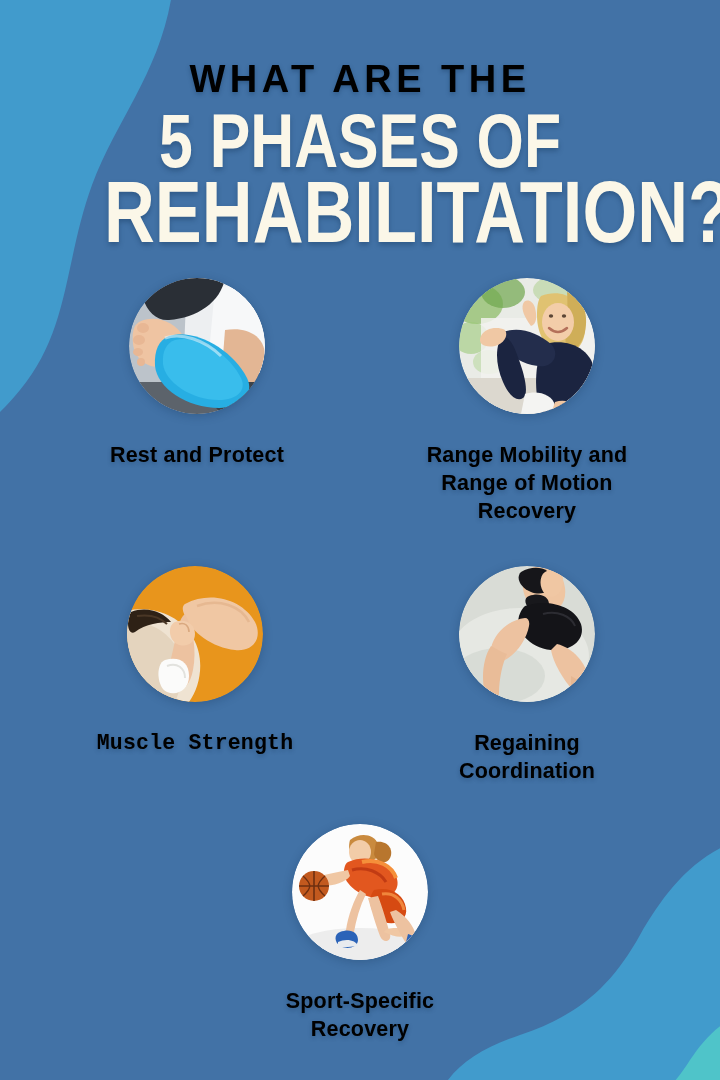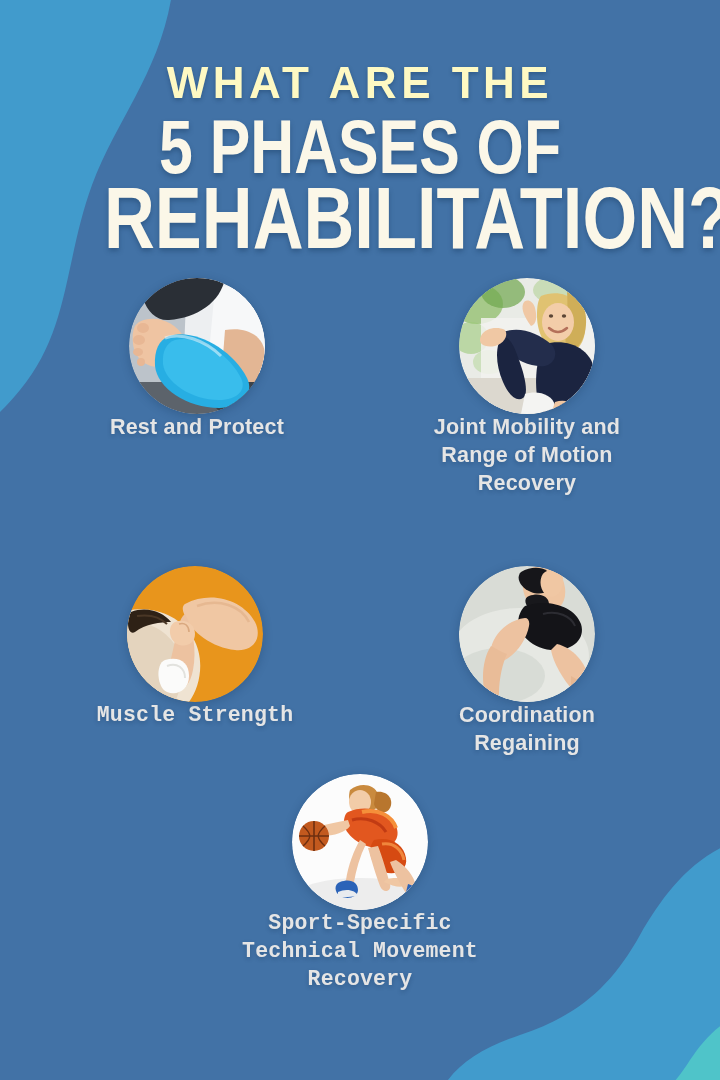--- a/index.html
+++ b/index.html
@@ -23,22 +23,22 @@
   .blob-layer svg { display:block; width:720px; height:1080px; }
 
   
   .header {
     position:absolute;
     top:60px; left:0; right:0;
     text-align:center;
     padding:0 40px;
   }
   .eyebrow {
-    color:#fef9c3;
-    font-size:44px;
+    color:#000000;
+    font-size:38px;
     font-weight:bold;
     letter-spacing:4.5px;
     line-height:1.05;
     text-shadow:0 2px 4px rgba(15,45,80,.35);
   }
   .headline {
     color:#FBF7E8;
     font-family:"Liberation Sans Narrow","Liberation Sans", sans-serif;
     font-size:76px;
     font-weight:bold;
@@ -57,35 +57,35 @@
 
   .phase {
     position:absolute;
     width:300px;
     text-align:center;
   }
   .phase.p1 { left:47px;  top:278px; }
   .phase.p2 { left:377px; top:278px; }
   .phase.p3 { left:45px;  top:566px;font-family:Liberation Mono, monospace; }
   .phase.p4 { left:377px; top:566px; }
-  .phase.p5 { left:210px; top:774px;font-family:Liberation Mono, monospace; }
+  .phase.p5 { left:210px; top:824px; }
 
   .circle {
     width:136px; height:136px;
     border-radius:50%;
     margin:0 auto;
     overflow:hidden;
     position:relative;
     box-shadow:0 2px 10px rgba(12,40,72,.25);
   }
   .circle svg { display:block; width:136px; height:136px; }
 
   .caption {
-    margin-top:0;
-    color:#e5e5e5;
+    margin-top:28px;
+    color:#000000;
     font-size:21.5px;
     font-weight:bold;
     line-height:1.30;
     letter-spacing:.2px;
     text-shadow:0 2px 4px rgba(15,45,80,.30);
   }
   .caption .ln { display:block; }
 </style>
 </head>
 <body>
@@ -208,21 +208,21 @@
 
             <path d="M72 48 C66 40,62 32,64 26 C66 20,74 22,76 30 C78 38,78 46,72 48 Z" fill="#F0C8A4"></path>
 
             <path d="M66 116 C78 112,94 116,96 128 L96 136 H62 Z" fill="#F4F4F2"></path>
 
             <path d="M96 124 C108 120,118 126,120 136 H92 Z" fill="#EFC6A2"></path>
           </g>
         </svg>
       </div>
       <div class="caption">
-        <span class="ln">Joint Mobility and</span>
+        <span class="ln">Range Mobility and</span>
         <span class="ln">Range of Motion</span>
         <span class="ln">Recovery</span>
       </div>
     </div>
 
     <div class="phase p3">
       <div class="circle">
         <svg viewBox="0 0 136 136" xmlns="http://www.w3.org/2000/svg">
           <defs>
               <clipPath id="c3">
@@ -295,22 +295,22 @@
             <path d="M32 80 C24 92,22 112,26 128 C28 136,40 136,40 128
                      C40 112,44 96,48 88 C42 86,36 82,32 80 Z" fill="#E9BC98"></path>
 
             <path d="M98 78 C114 82,126 96,130 112 C133 124,122 132,114 124
                      C104 114,94 96,92 84 Z" fill="#EDC2A0"></path>
             <path d="M112 110 C124 116,132 126,134 136 H112 Z" fill="#E6B792"></path>
           </g>
         </svg>
       </div>
       <div class="caption">
+        <span class="ln">Regaining</span>
         <span class="ln">Coordination</span>
-        <span class="ln">Regaining</span>
       </div>
     </div>
 
     <div class="phase p5">
       <div class="circle">
         <svg viewBox="0 0 136 136" xmlns="http://www.w3.org/2000/svg">
           <defs>
               <clipPath id="c5">
                 <circle cx="68" cy="68" r="68"></circle>
               </clipPath>
@@ -355,19 +355,18 @@
             <path d="M46 118 C54 114,64 116,66 122 L46 124 Z" fill="#E8EBEF"></path>
 
             <path d="M104 86 C114 92,122 102,124 112 C126 120,116 124,112 116
                      C106 106,100 94,98 88 Z" fill="#EDC2A0"></path>
             <path d="M116 110 C124 112,130 118,128 124 C126 130,116 126,114 118 Z" fill="#2B63B8"></path>
           </g>
         </svg>
       </div>
       <div class="caption">
         <span class="ln">Sport-Specific</span>
-        <span class="ln">Technical Movement</span>
         <span class="ln">Recovery</span>
       </div>
     </div>
 
   </div>
 </div>
 
 </body></html>

